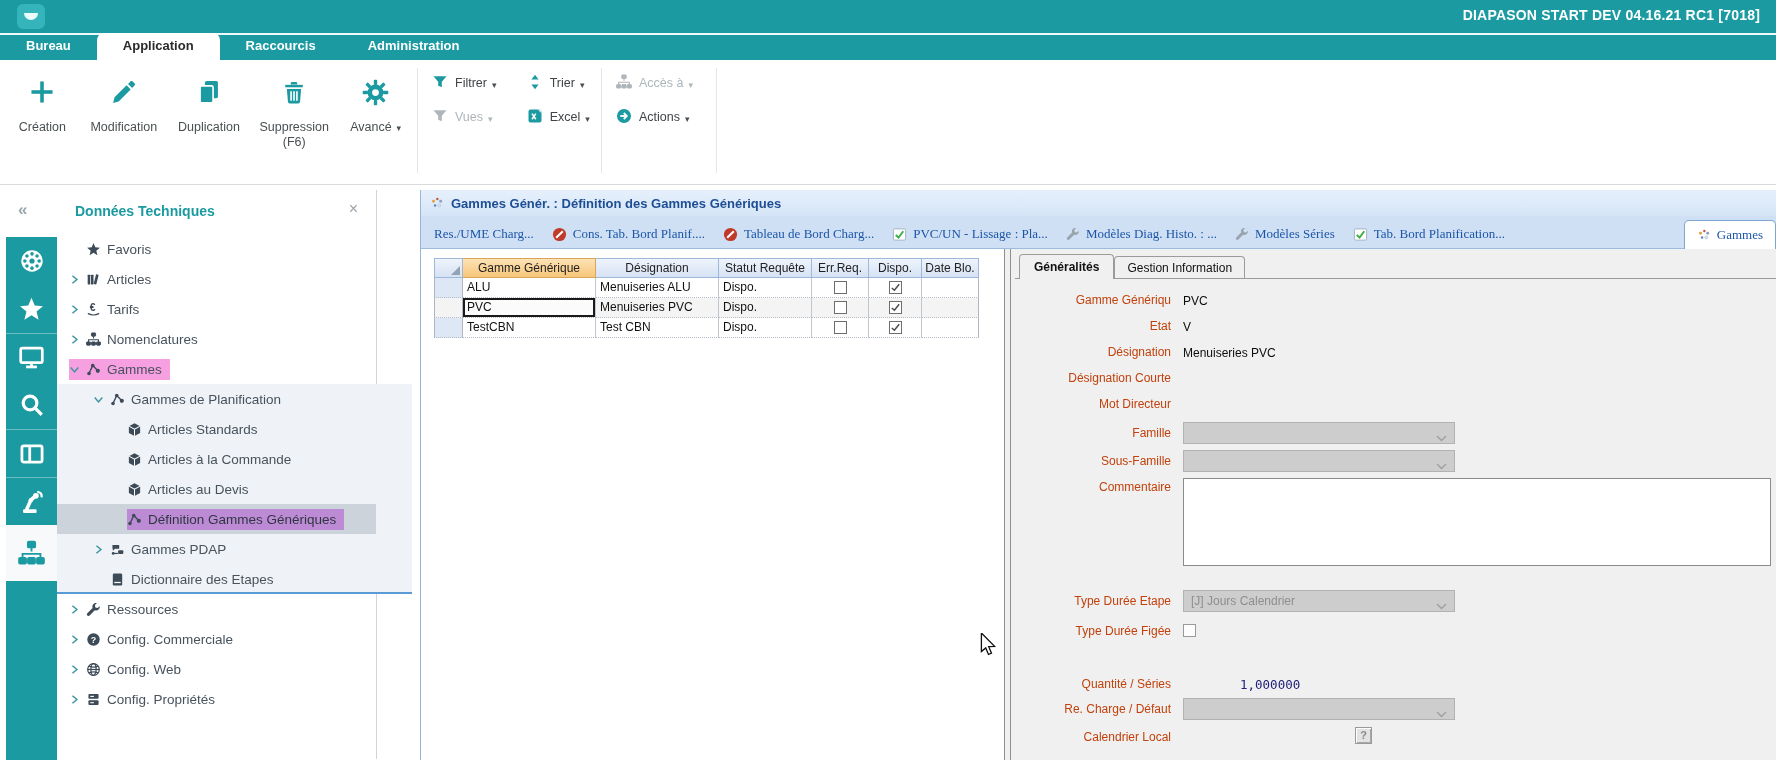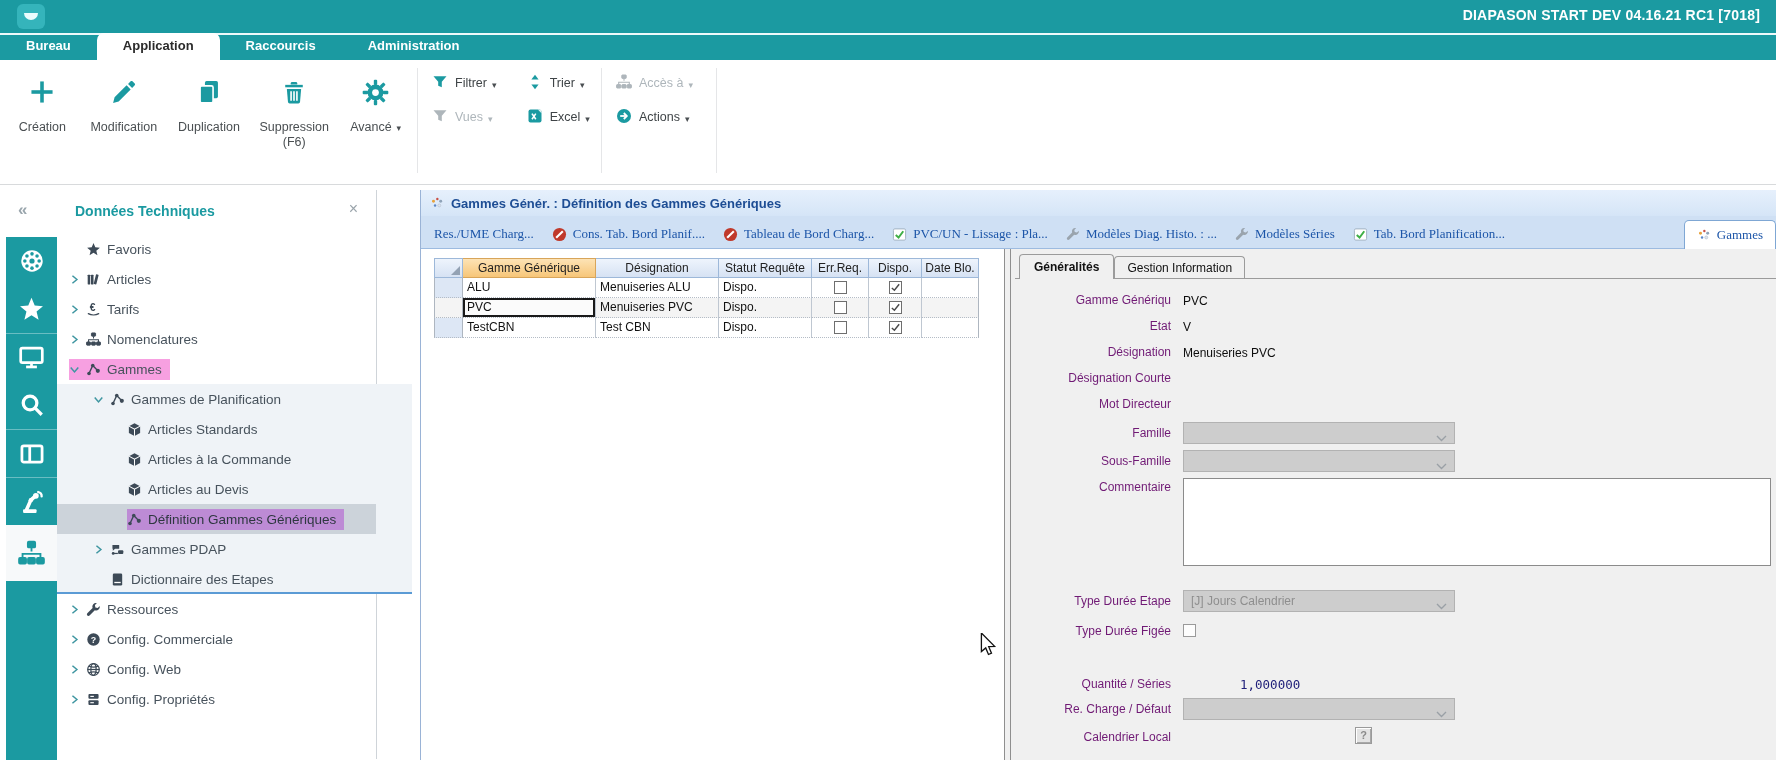--- a/index.html
+++ b/index.html
@@ -88,21 +88,21 @@
   .cbx.on svg { display:block; }
 
   
   .splitter { position:absolute; left:583px; top:59px; bottom:0; width:7px; background:#f0f0f0; border-left:1px solid #8f8f8f; border-right:1px solid #8f8f8f; }
   .detail { position:absolute; left:590px; top:59px; right:0; bottom:0; background:#f0f0f0; }
   .ptabs { position:absolute; left:8px; top:5px; display:flex; align-items:flex-end; }
   .ptab { border:1px solid #9b9b9b; border-bottom:none; border-radius:4px 4px 0 0; background:#f0f0f0; font-size:12px; color:#111; padding:4px 12px; position:relative; }
   .ptab.active { font-weight:bold; padding:5px 14px; z-index:2; box-shadow:0 1px 0 #f0f0f0; }
   .pframe { position:absolute; left:4px; top:29px; right:0; border-top:1px solid #9b9b9b; }
   .frow { position:absolute; left:4px; right:8px; height:18px; display:flex; }
-  .flabel { width:156px; text-align:right; font-size:12px; color:#701a75; line-height:18px; flex:none; white-space:nowrap; overflow:hidden; }
+  .flabel { width:156px; text-align:right; font-size:12px; color:#c2410c; line-height:18px; flex:none; white-space:nowrap; overflow:hidden; }
   .fctl { margin-left:12px; flex:1; position:relative; }
   .fval { font-size:12px; color:#0d0d0d; line-height:18px; }
   .dd { position:absolute; top:0; height:22px; background:#cdcdcd; border:1px solid #b2b2b2; display:flex; align-items:center; padding-left:7px; font-size:12px; color:#8e8e8e; }
   .dd .ddchev { position:absolute; right:7px; top:8px; }
   .commentbox { position:absolute; left:0; top:0; width:588px; height:88px; background:#fff; border:1px solid #8b8b8b; }
   .pcb { width:13px; height:13px; border:1px solid #9a9a9a; background:#fdfdfd; margin-top:2px; }
   .num { font-family:"DejaVu Sans Mono", monospace; font-size:12.5px; color:#20207a; line-height:18px; }
   .qbtn { position:absolute; left:172px; top:-1px; width:17px; height:17px; background:#e3e3e3; border:1px solid #9a9a9a; box-shadow:inset 1px 1px 0 #fff, inset -1px -1px 0 #a8a8a8; color:#8a8a8a; font-size:11px; font-weight:bold; text-align:center; line-height:15px; }
 
   .cursor { position:absolute; left:978px; top:633px; z-index:50; }

